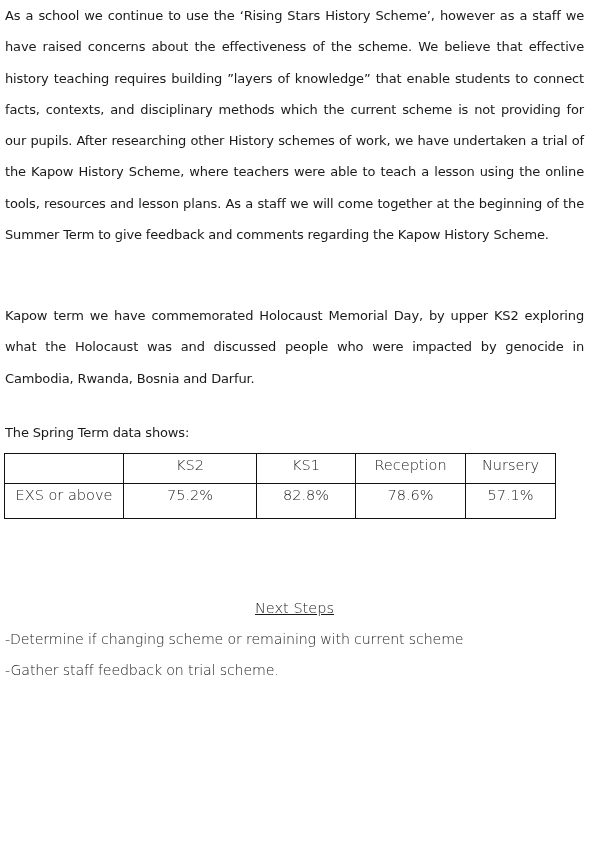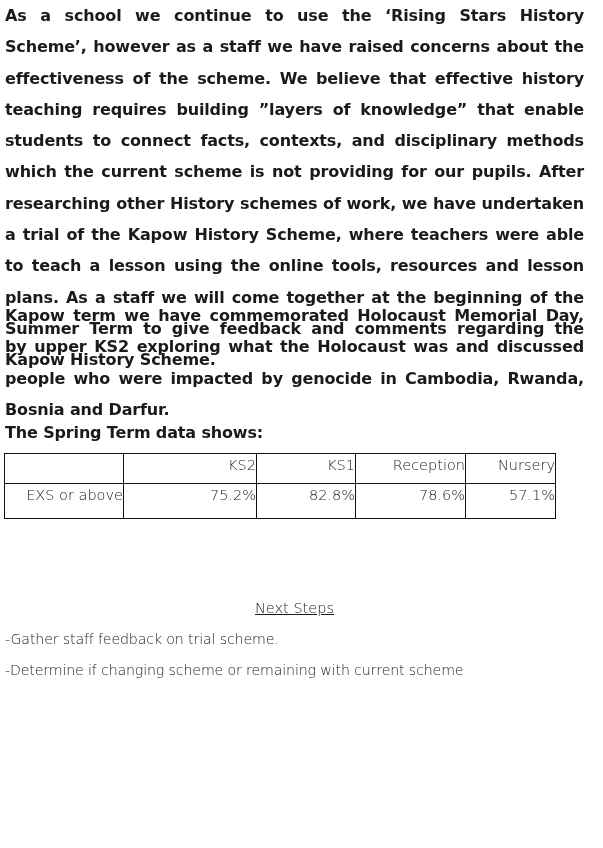--- a/index.html
+++ b/index.html
@@ -2,33 +2,33 @@
 <html><head>
 <meta charset="utf-8">
 <style>
   html, body { margin: 0; padding: 0; background: #ffffff; }
   body {
     width: 603px; height: 848px; overflow: hidden; position: relative;
     font-family: "DejaVu Sans", sans-serif; color: #1a1a1a;
   }
   .doc { position: absolute; left: 5px; top: 0; width: 579px; }
   .para {
-    font-size: 16px; line-height: 31.3px; text-align: justify;
+    font-size: 13px; line-height: 31.3px; text-align: justify;
     text-align-last: left; margin: 0; letter-spacing: -0.15px;
-    font-family: "DejaVu Sans", sans-serif; font-weight: 700;
+    font-family: "DejaVu Sans", sans-serif; font-weight: 400;
   }
   #p1 { position: absolute; top: 0; left: 0; width: 579px; }
   #p2 { position: absolute; top: 300px; left: 0; width: 579px; }
   #p3 { position: absolute; top: 417px; left: 0; width: 579px; }
   table.data {
     position: absolute; left: 4px; top: 453px;
     border-collapse: collapse; font-size: 14.5px;
   }
   table.data td {
-    border: 1.3px solid #111; text-align: right; vertical-align: top;
+    border: 1.3px solid #111; text-align: center; vertical-align: top;
     padding: 3px 0 0 0; font-weight: 300;
   }
   table.data tr.r0 td { height: 26px; }
   table.data tr.r1 td { height: 31px; }
   table.data tr.r2 td { height: 35px; }
   td.c0 { width: 118px; }
   td.c1 { width: 132px; }
   td.c2 { width: 98px; }
   td.c3 { width: 109px; }
   td.c4 { width: 89px; }
@@ -60,16 +60,16 @@
     <td class="c2">82.8%</td>
     <td class="c3">78.6%</td>
     <td class="c4">57.1%</td>
   </tr>
 </tbody>
   </table>
 
 <div class="doc" style="top:0">
   <div id="next-steps">
     <p class="ns-title">Next Steps</p>
+    <p class="ns-item">-Determine if changing scheme or remaining with current scheme</p>
     <p class="ns-item">-Gather staff feedback on trial scheme.</p>
-    <p class="ns-item">-Determine if changing scheme or remaining with current scheme</p>
   </div>
 </div>
 
 </body></html>

